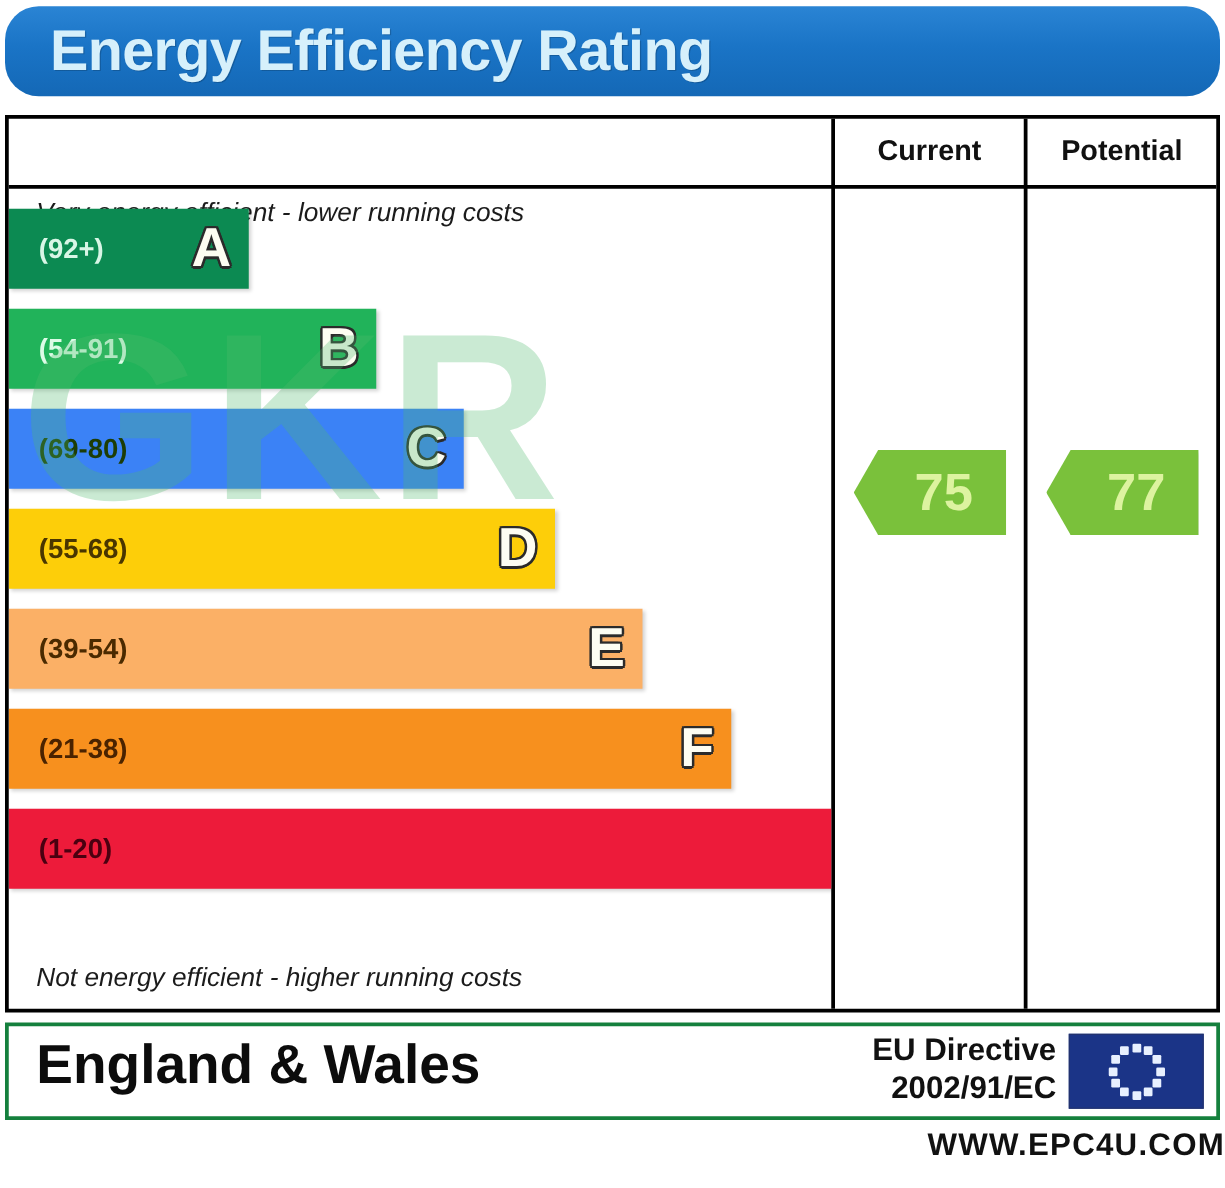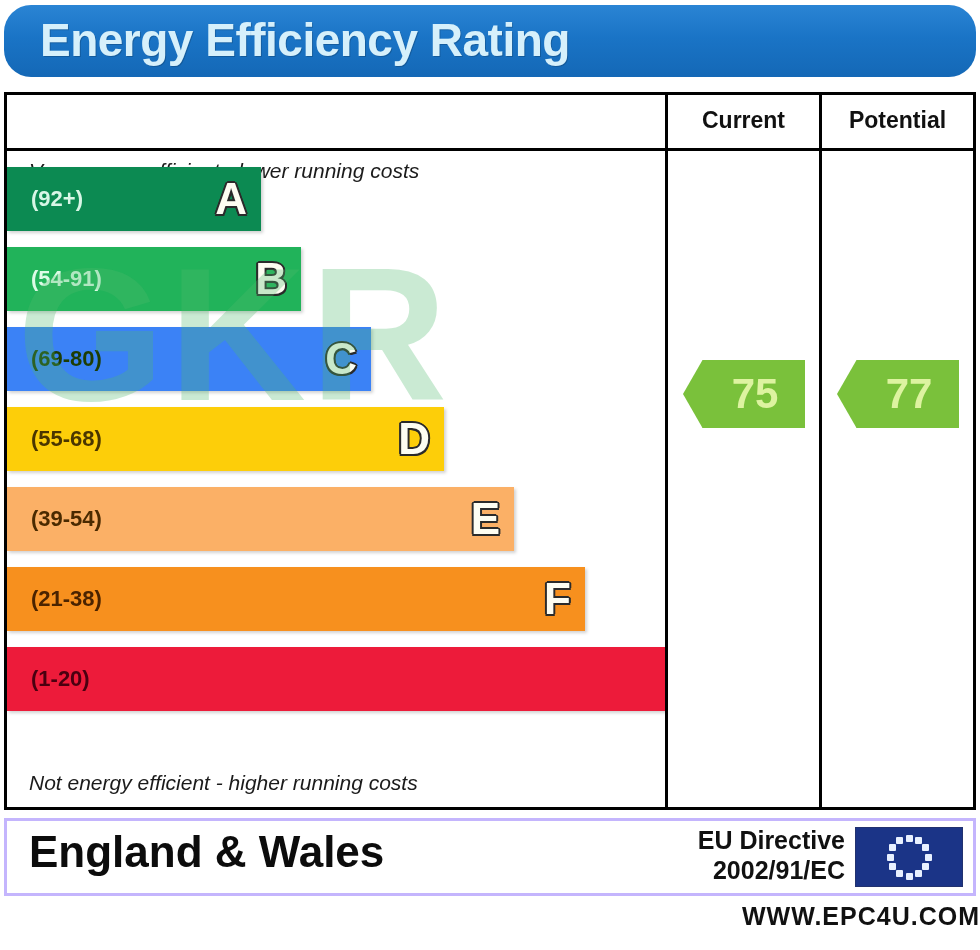--- a/index.html
+++ b/index.html
@@ -182,21 +182,21 @@
   #arrow-current   { left: 676px; top: 265px; width: 122px; }
   #arrow-potential { left: 830px; top: 265px; width: 122px; }
 
   
   #footer-frame {
     position: absolute;
     left: 4px;
     top: 818px;
     width: 972px;
     height: 78px;
-    border: 3px solid #c4b5fd;
+    border: 3px solid #15803d;
     box-sizing: border-box;
     background: #ffffff;
   }
   #footer-region {
     position: absolute;
     left: 22px;
     top: 6px;
     font-size: 44px;
     font-weight: bold;
     color: #0c0c0c;
@@ -262,21 +262,21 @@
 
     <div class="col-head-label" id="col-head-potential">Potential</div>
     <div class="col-head-label" id="col-head-current">Current</div>
 
     <div class="scale-caption" id="caption-top">Very energy efficient - lower running costs</div>
     <div class="scale-caption" id="caption-bottom">Not energy efficient - higher running costs</div>
 
     <div id="watermark">GKR</div>
 
     <div id="bars-area">
-        <div class="band-row" style="top: 16px; width: 254px;">
+        <div class="band-row" style="top: 16px; width: 192px;">
           <div class="band-bar" style="background: rgb(12, 138, 82);">
             <span class="band-range" style="color: rgb(216, 246, 230);">(92+)</span>
             <span class="band-letter">A</span>
           </div>
         </div>
         <div class="band-row" style="top: 96px; width: 294px;">
           <div class="band-bar" style="background: rgb(33, 179, 90);">
             <span class="band-range" style="color: rgb(220, 251, 230);">(54-91)</span>
             <span class="band-letter">B</span>
           </div>

